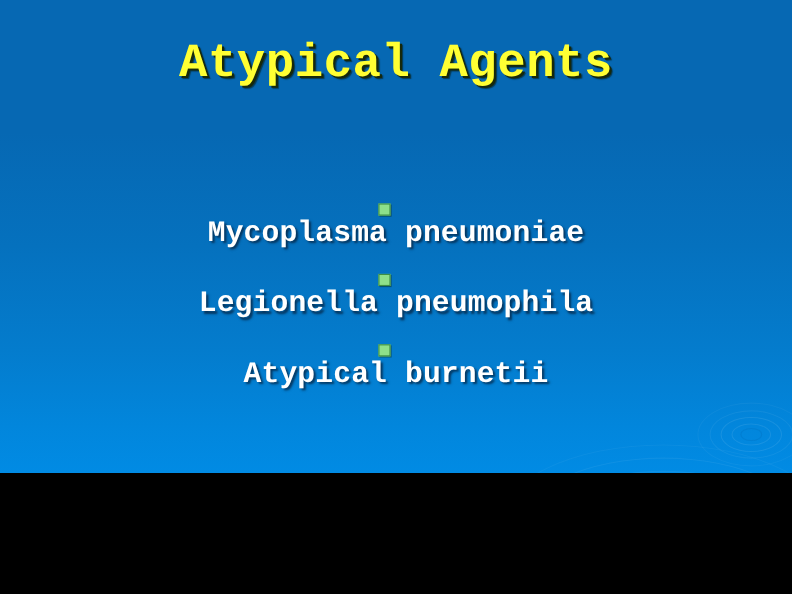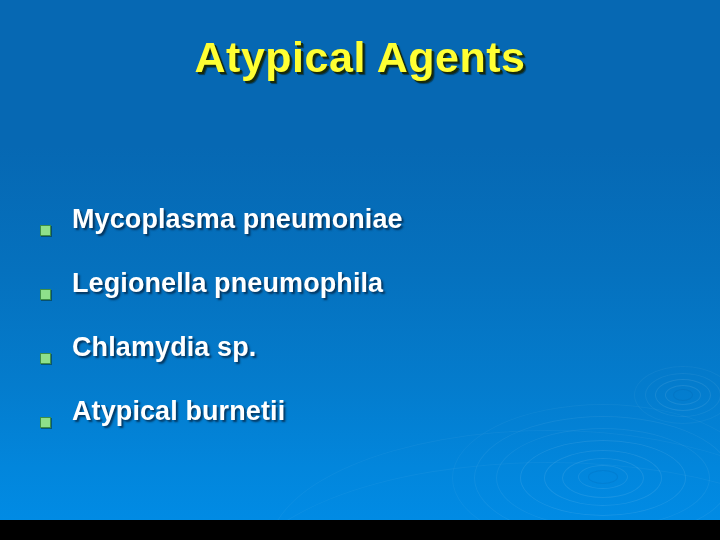--- a/index.html
+++ b/index.html
@@ -5,23 +5,23 @@
 <style>
   html, body {
     margin: 0;
     padding: 0;
     background: #000;
   }
 
   .slide {
     position: relative;
     width: 720px;
-    height: 520px;
+    height: 430px;
     overflow: hidden;
-    font-family: Liberation Sans, sans-serif;
+    font-family: Liberation Mono, monospace;
     background: linear-gradient(to bottom,
                 #0668b3 0%,
                 #0668b3 28%,
                 #0571be 52%,
                 #047ccd 74%,
                 #0286dc 90%,
                 #018be4 100%);
   }
 
   
@@ -73,21 +73,22 @@
     top: 172px;
     width: 640px;
     list-style: none;
     margin: 0;
     padding: 0;
   }
   .bullet-item {
     position: relative;
     height: 64px;
     display: flex;
-    align-items: flex-end;
+    align-items: center;
+    flex-direction: column;
   }
   .bullet-marker {
     flex: 0 0 auto;
     width: 9px;
     height: 9px;
     margin-top: 13px;
     margin-right: 21px;
     background: #8ee08a;
     border: 1px solid #3f8f45;
     box-shadow: 1px 1px 0 rgba(10, 40, 10, 0.45);
@@ -136,21 +137,17 @@
     <li class="bullet-item">
       <span class="bullet-marker"></span>
       <span class="bullet-text">Mycoplasma pneumoniae</span>
     </li>
     <li class="bullet-item">
       <span class="bullet-marker"></span>
       <span class="bullet-text">Legionella pneumophila</span>
     </li>
     <li class="bullet-item">
       <span class="bullet-marker"></span>
-      <span class="bullet-text">Chlamydia sp.</span>
-    </li>
-    <li class="bullet-item">
-      <span class="bullet-marker"></span>
       <span class="bullet-text">Atypical burnetii</span>
     </li>
   </ul>
 
 </div>
 
 </body></html>

